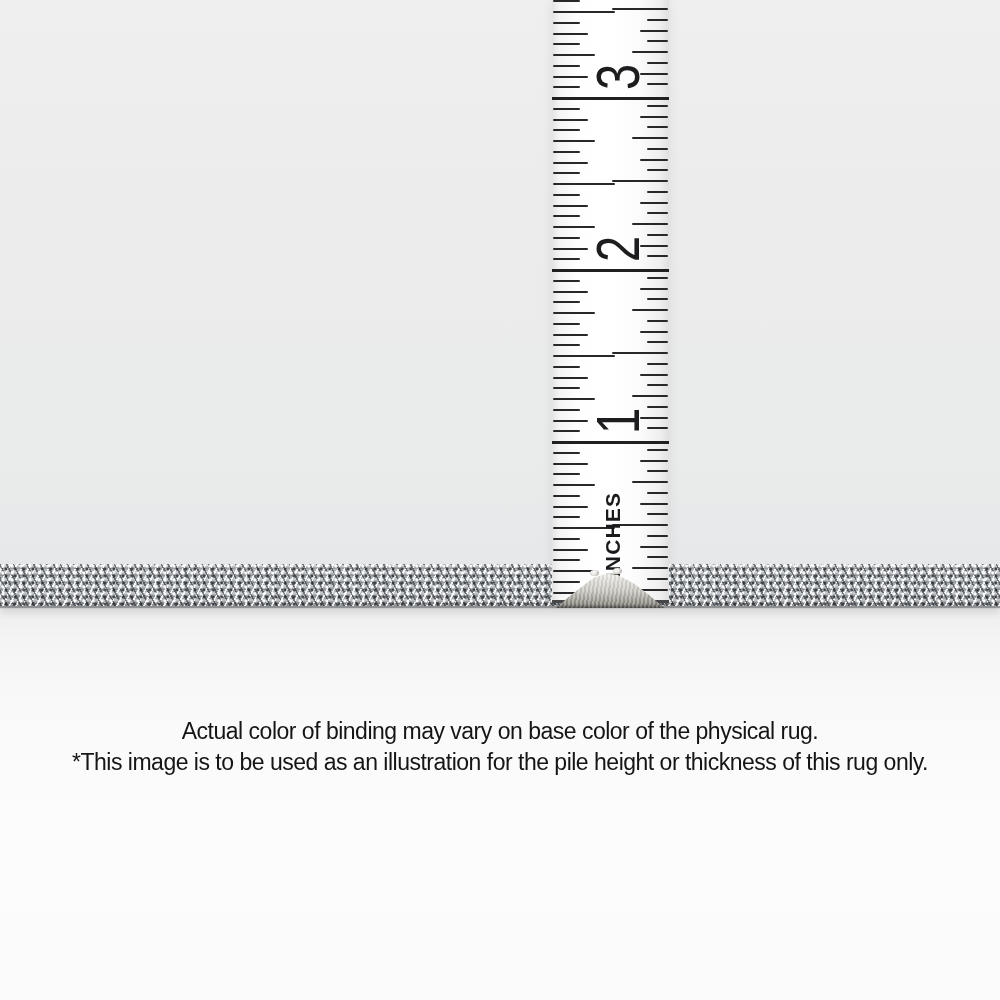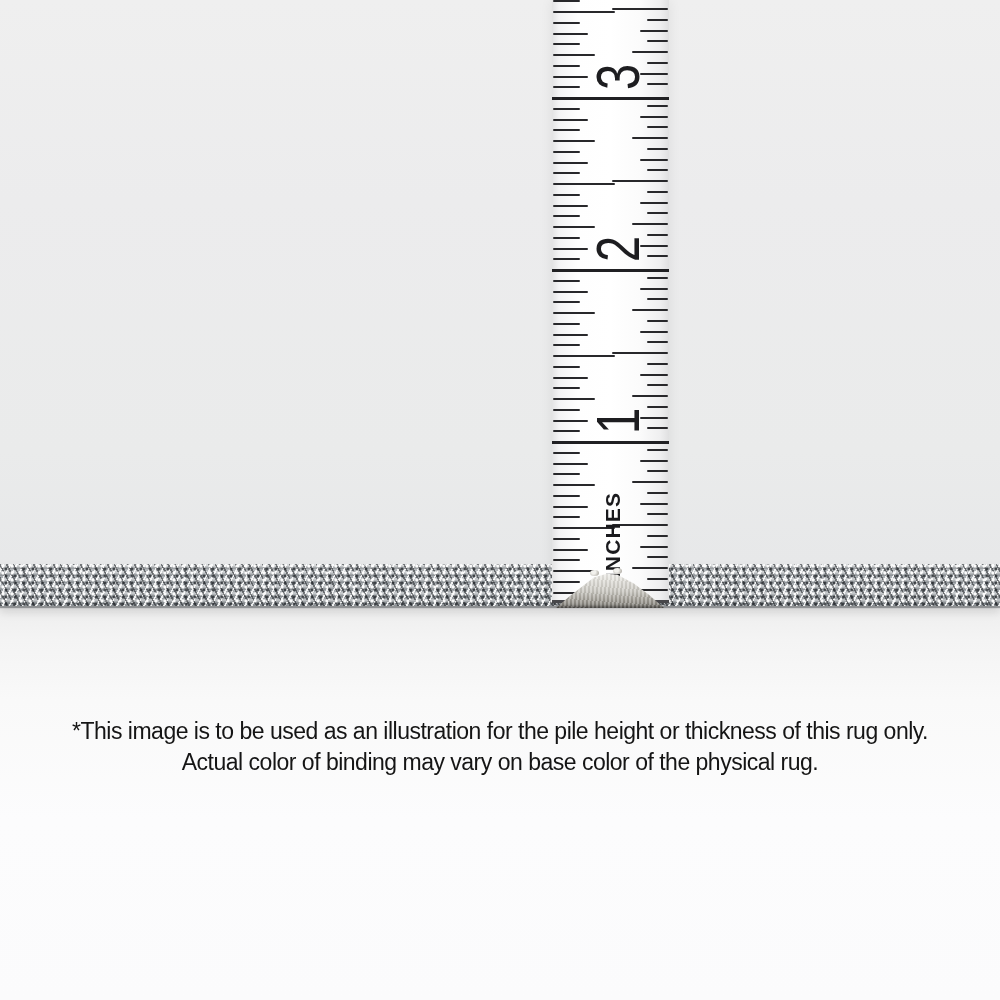--- a/index.html
+++ b/index.html
@@ -211,17 +211,17 @@
   <div class="inch-num" style="left: 56%; top: 77px;">3</div>
       <div class="inch-num" style="left: 56%; top: 249px;">2</div>
       <div class="inch-num" style="left: 56%; top: 421px;">1</div>
     </div>
 
   <div class="end-clip"></div>
   <div class="clip-nub n1"></div>
   <div class="clip-nub n2"></div>
 
   <div class="caption">
+    <div>Actual color of binding may vary on base color of the physical rug.</div>
     <div>*This image is to be used as an illustration for the pile height or thickness of this rug only.</div>
-    <div>Actual color of binding may vary on base color of the physical rug.</div>
   </div>
 
 </div>
 
 </body></html>

